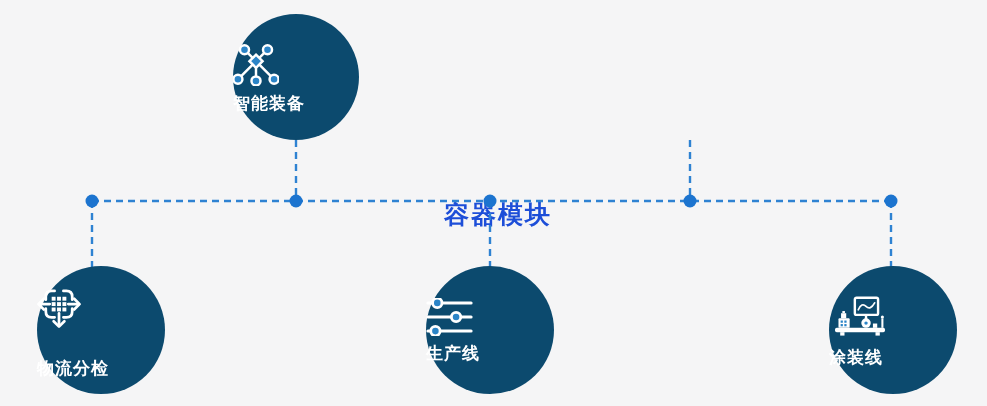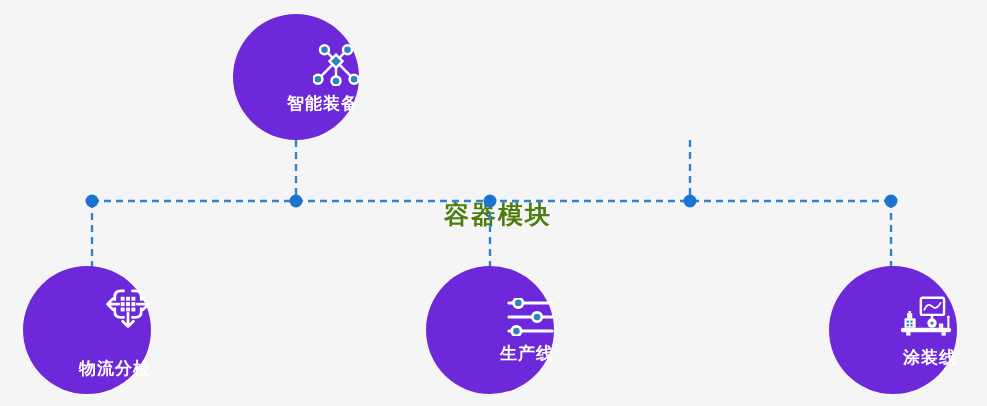--- a/index.html
+++ b/index.html
@@ -3,41 +3,41 @@
 <meta charset="utf-8">
 <style>
   html,body { margin:0; padding:0; background:#ffffff; }
   .canvas {
     position:relative; width:987px; height:406px;
     background:#f5f5f6; overflow:hidden;
     font-family:"Liberation Sans", sans-serif;
   }
   .watermark {
     position:absolute; left:444px; top:198px; z-index:1;
-    font-size:25px; color:#4d7c0f; letter-spacing:2px; font-weight:bold;
+    font-size:25px; color:#1d4ed8; letter-spacing:2px; font-weight:bold;
     user-select:none;
   }
   .connections { position:absolute; left:0; top:0; z-index:2; }
   .dashline { stroke:#2e82d2; stroke-width:2.4; stroke-dasharray:7 5; fill:none; }
   .junction { fill:#1c74cf; }
   .bubble {
     position:absolute; z-index:3; border-radius:50%;
-    background:#6d28d9;
-    display:flex; flex-direction:column; align-items:flex-end; justify-content:center;
+    background:#0c4a6e;
+    display:flex; flex-direction:column; align-items:flex-start; justify-content:center;
     gap:9px;
   }
   .bubble.top    { width:126px; height:126px; }
   .bubble.bottom { width:128px; height:128px; }
   .bubble .label {
     color:#ffffff; font-weight:bold; font-size:17px; letter-spacing:1px;
     line-height:1; white-space:nowrap;
   }
   .pos-equip     { left:233px; top:14px;  }
   .pos-warehouse { left:627px; top:14px;  }
-  .pos-logistics { left:23px;  top:266px;gap:27px; }
+  .pos-logistics { left:37px;  top:266px;gap:27px; }
   .pos-production{ left:426px; top:266px; }
   .pos-painting  { left:829px; top:266px; }
   .icon { display:block; }
   .blue-fill { fill:#2b84c7; }
 </style>
 </head>
 <body>
 
 <div class="canvas">
 

